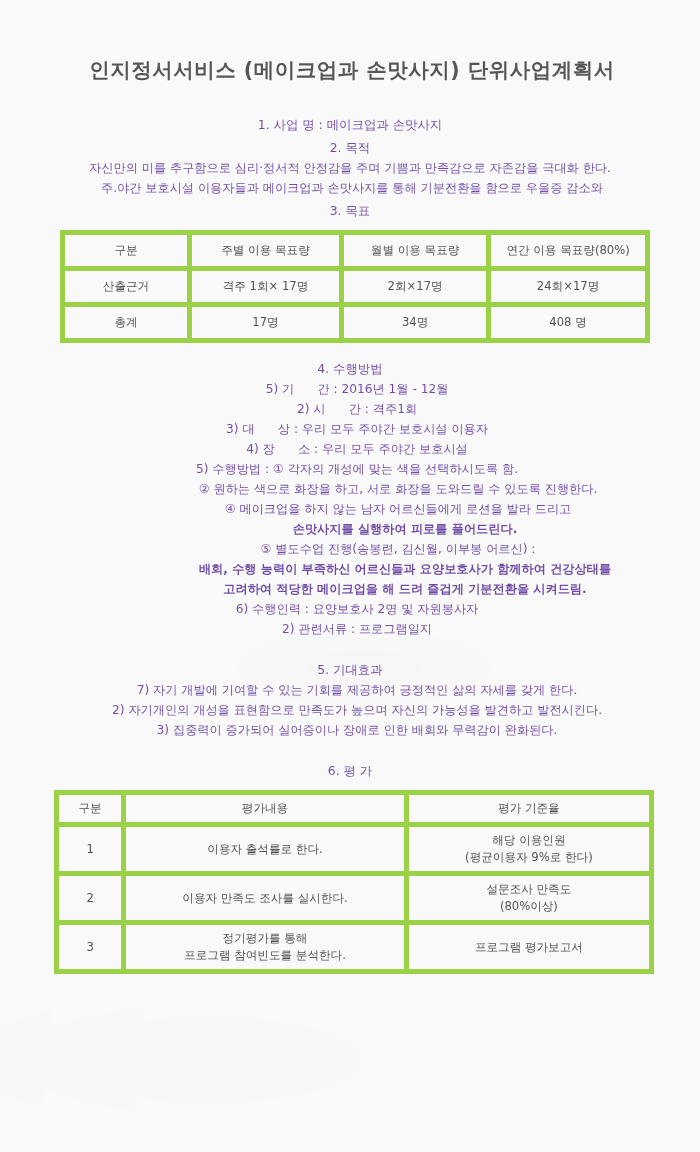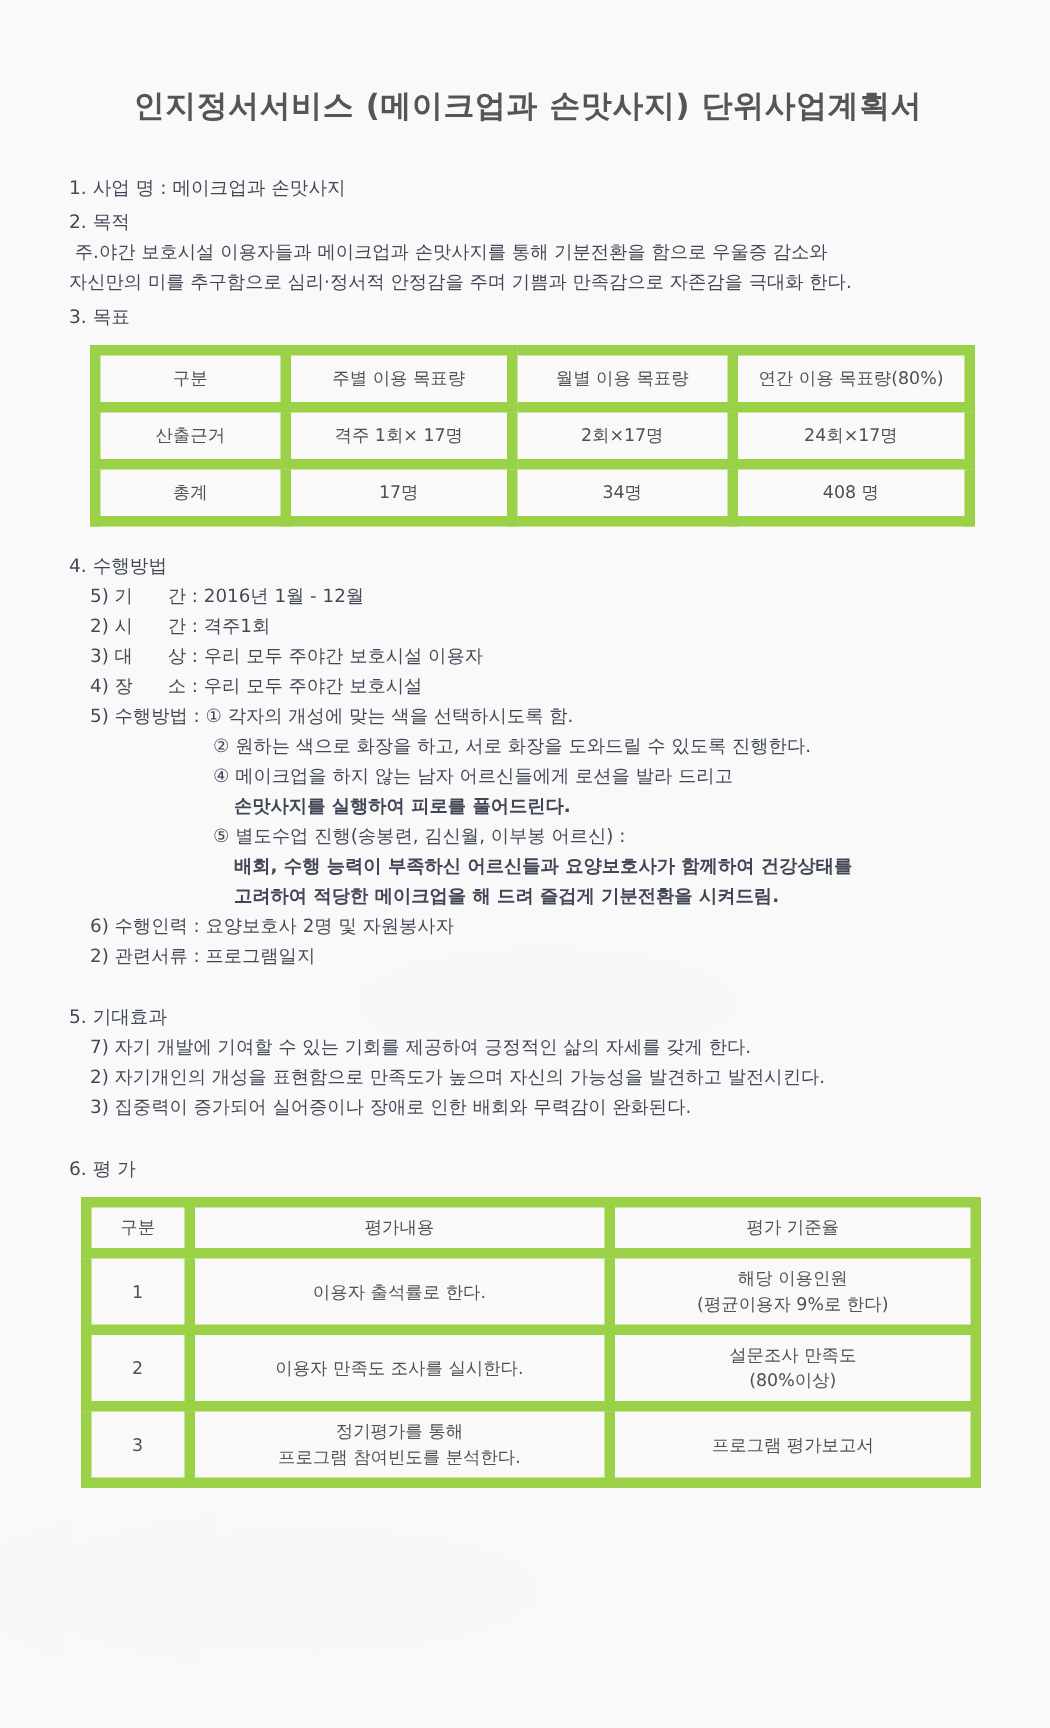--- a/index.html
+++ b/index.html
@@ -50,37 +50,38 @@
     color: #1f1f1f;
     opacity: .95;
   }
 
   .body-block { margin: 30px 0 0 0; padding: 0 46px 0 46px; }
 
   .line {
     font-size: 12.2px;
     line-height: 20px;
     white-space: pre-wrap;
-    color: #0f172a;
+    color: #4c1d95;
+    text-align: center;
   }
   .heading { font-size: 12.4px; line-height: 21px; margin-top: 2px; }
   .indent1 { padding-left: 14px; }
   .indent4 { padding-left: 96px; }
   .indent5 { padding-left: 110px; font-weight: bold; }
   .gap-m { height: 13px; }
   .gap-l { height: 18px; }
 
   
   table {
     border-collapse: collapse;
     font-size: 11.6px;
     color: #232323;
   }
   table td, table th {
-    border: 7px solid #84cc16;
+    border: 5px solid #84cc16;
     text-align: center;
     font-weight: normal;
     padding: 5px 4px;
     line-height: 17px;
   }
   .tbl-goal {
     width: 590px;
     margin: 9px 0 0 14px;
   }
   .tbl-goal th { height: 21px; }
@@ -106,22 +107,22 @@
 <div class="page">
   <div class="content">
 
     <h1 class="doc-title">인지정서서비스 (메이크업과 손맛사지) 단위사업계획서</h1>
 
     <div class="body-block">
 
       <div class="line heading">1. 사업 명 : 메이크업과 손맛사지</div>
 
       <div class="line heading">2. 목적</div>
+      <div class="line">자신만의 미를 추구함으로 심리·정서적 안정감을 주며 기쁨과 만족감으로 자존감을 극대화 한다.</div>
       <div class="line"> 주.야간 보호시설 이용자들과 메이크업과 손맛사지를 통해 기분전환을 함으로 우울증 감소와</div>
-      <div class="line">자신만의 미를 추구함으로 심리·정서적 안정감을 주며 기쁨과 만족감으로 자존감을 극대화 한다.</div>
 
       <div class="line heading">3. 목표</div>
 
       <table class="tbl-goal">
         <thead>
           <tr>
             <th class="c0">구분</th>
             <th class="c1">주별 이용 목표량</th>
             <th class="c2">월별 이용 목표량</th>
             <th class="c3">연간 이용 목표량(80%)</th>

